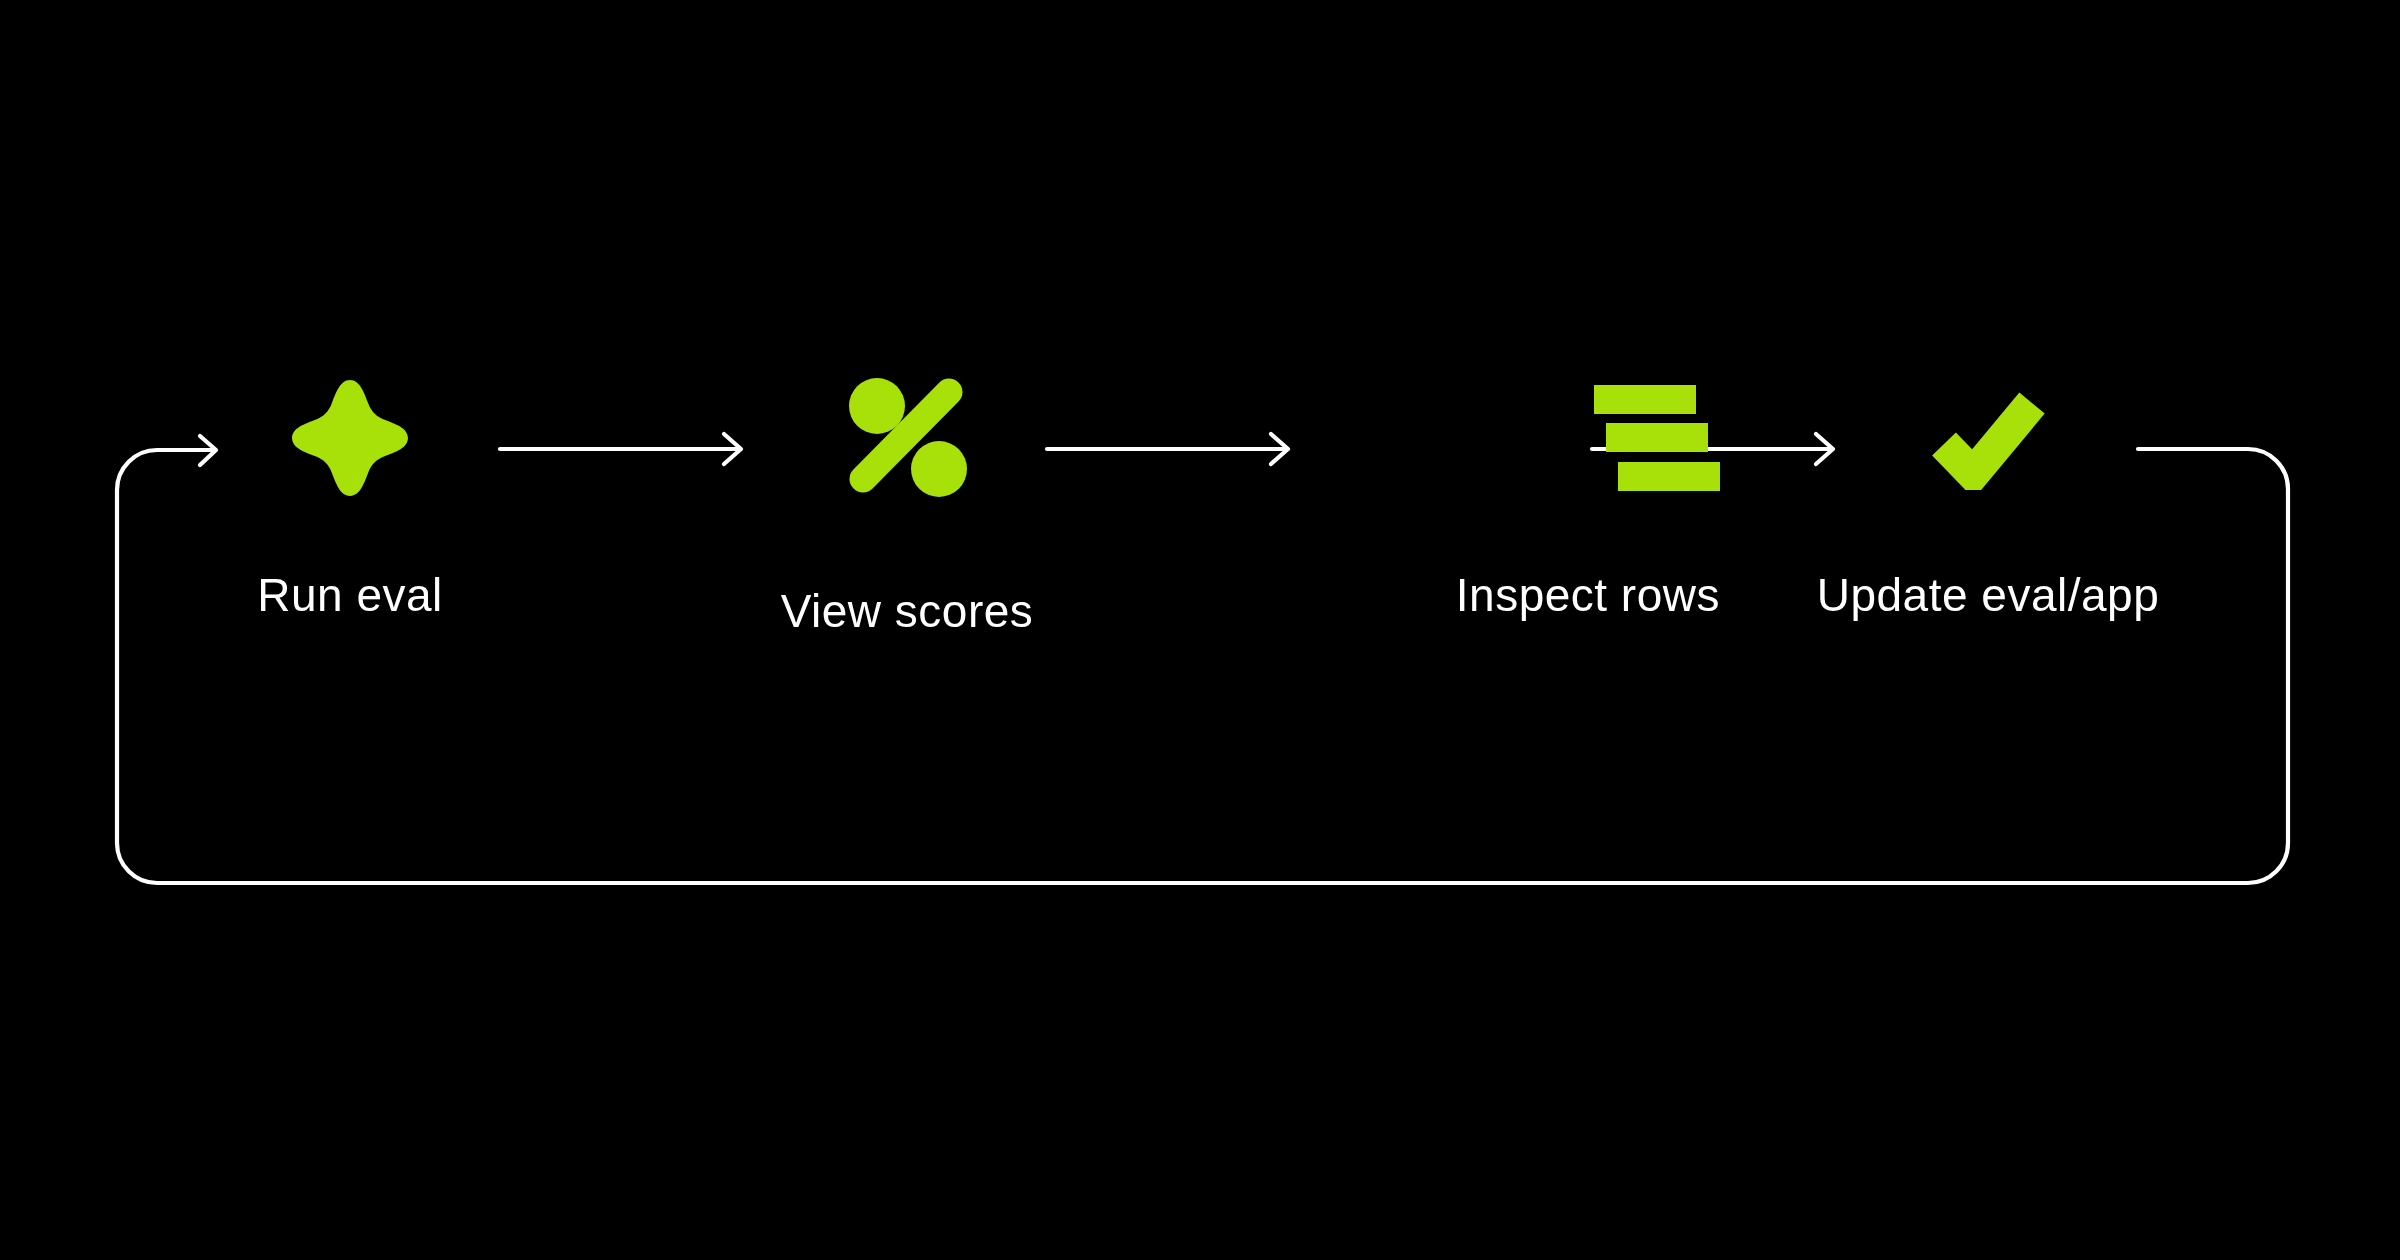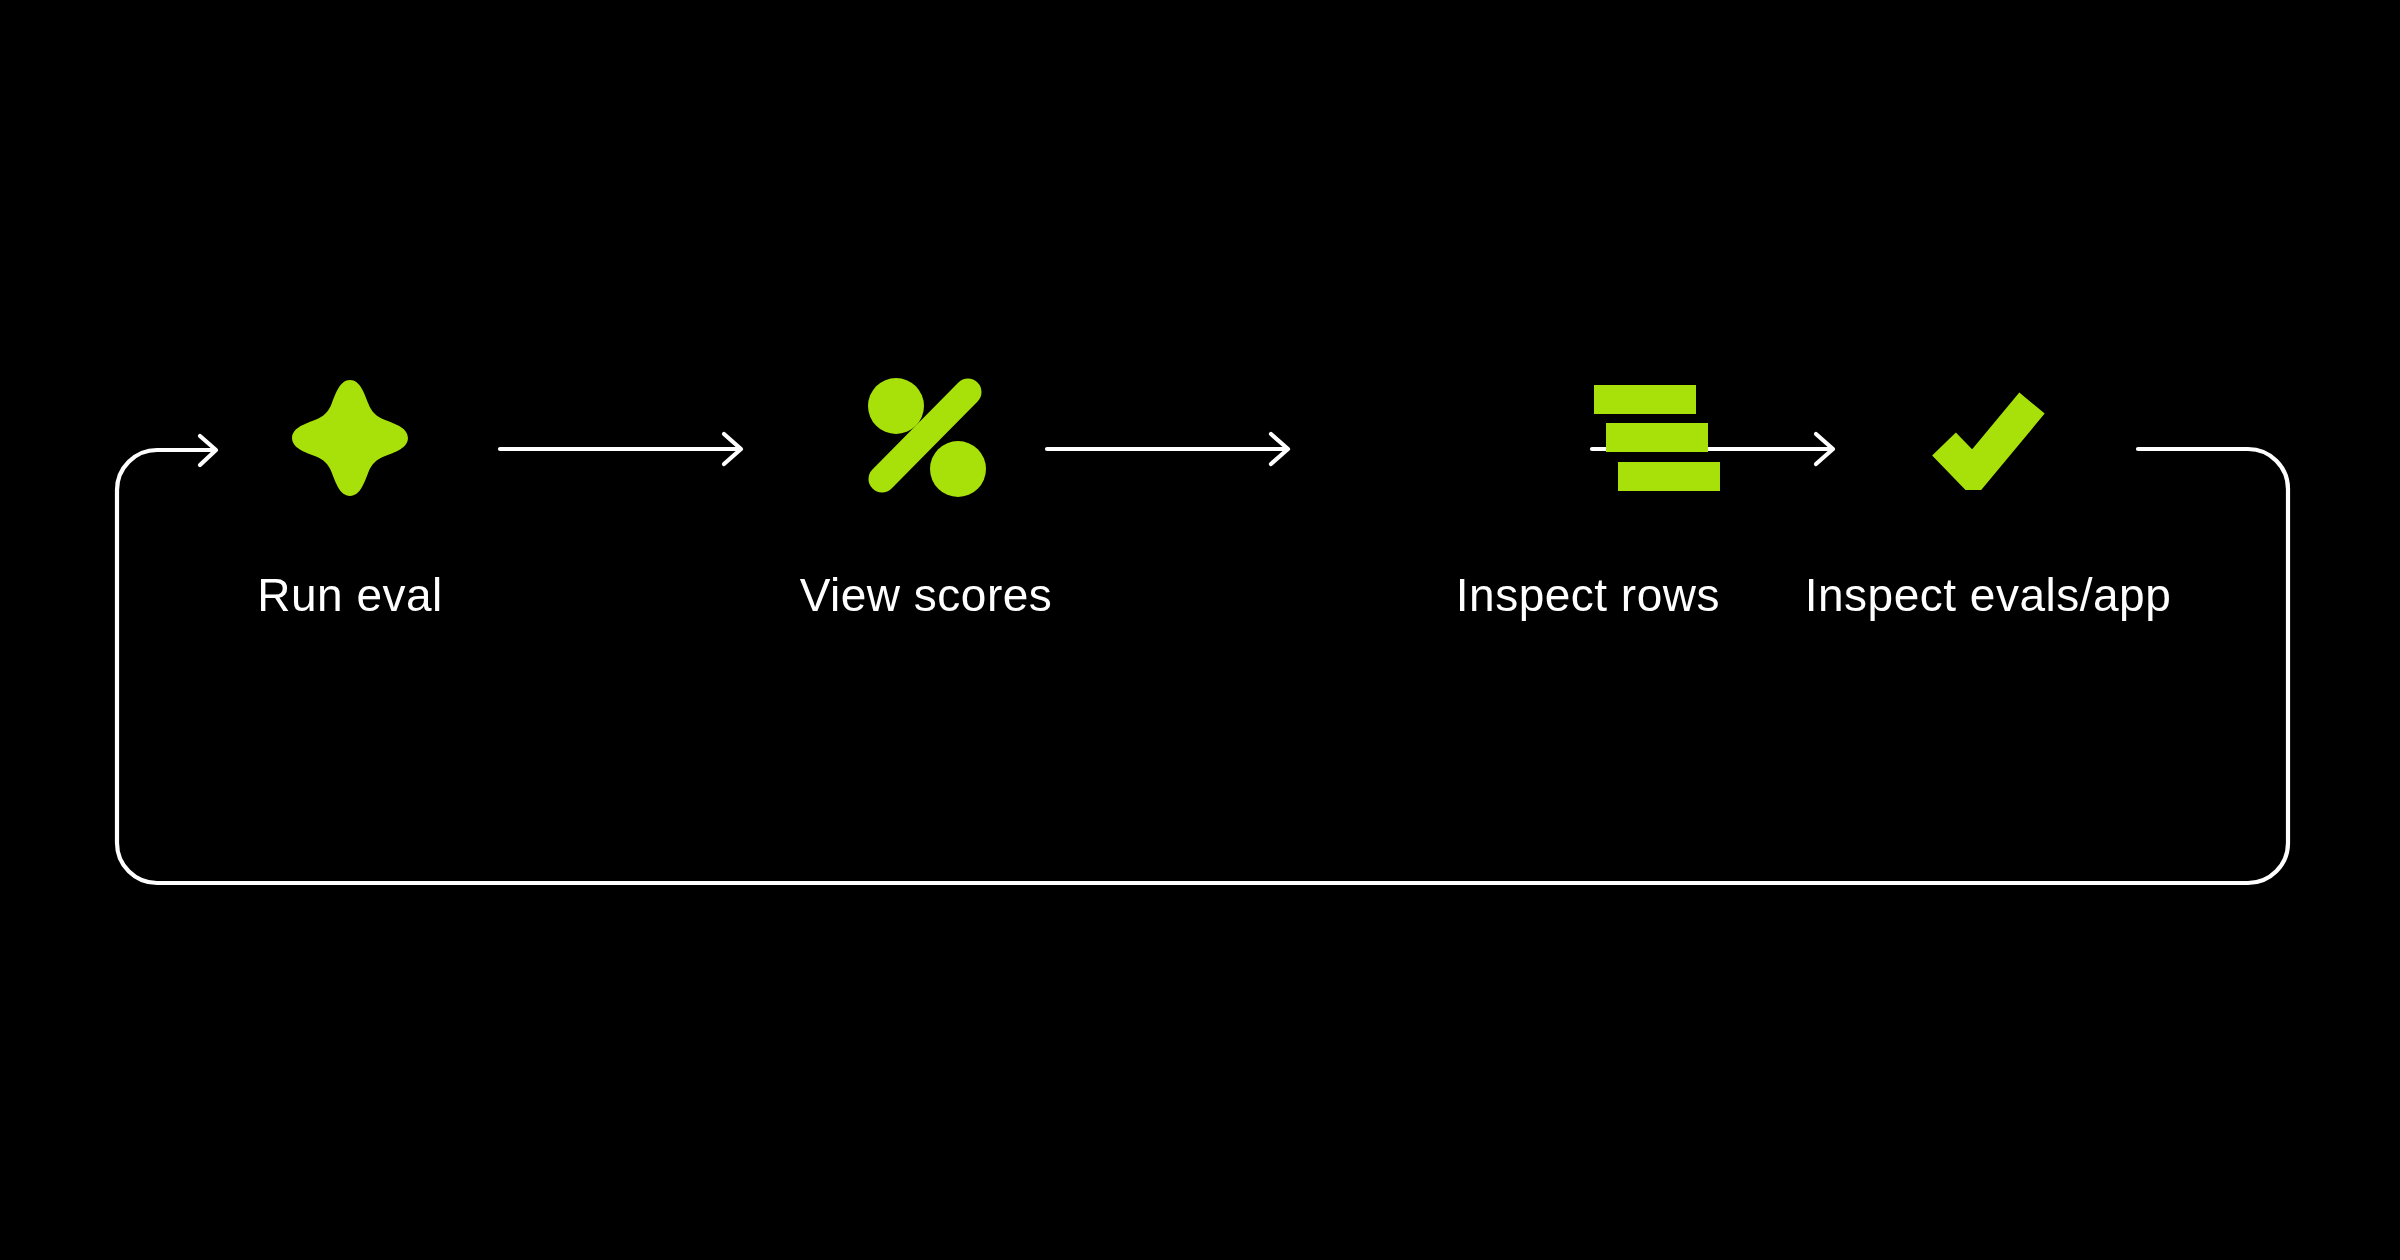--- a/index.html
+++ b/index.html
@@ -97,21 +97,21 @@
         <path class="accent-fill" d="M60,3
           c10,0 14,13 18,23 c3,8 8,13 16,16 c10,4 23,8 23,18
           c0,10 -13,14 -23,18 c-8,3 -13,8 -16,16 c-4,10 -8,23 -18,23
           c-10,0 -14,-13 -18,-23 c-3,-8 -8,-13 -16,-16 C16,74 3,70 3,60
           c0,-10 13,-14 23,-18 c8,-3 13,-8 16,-16 C46,16 50,3 60,3 Z"></path>
       </svg>
     </div>
     <div class="label">Run eval</div>
   </div>
 
-  <div class="step" style="left:646px;">
+  <div class="step" style="left:627px;gap:16px;">
     <div class="icon-box">
       <svg width="122" height="124" viewBox="0 0 122 124">
         <circle class="accent-fill" cx="31" cy="30" r="28"></circle>
         <circle class="accent-fill" cx="93" cy="93" r="28"></circle>
         <line class="accent-stroke" x1="17" y1="103" x2="103" y2="16" stroke-width="27" stroke-linecap="round"></line>
       </svg>
     </div>
     <div class="label">View scores</div>
   </div>
 
@@ -125,16 +125,16 @@
     </div>
     <div class="label">Inspect rows</div>
   </div>
 
   <div class="step" style="left:1708px;">
     <div class="icon-box">
       <svg width="122" height="104" viewBox="0 0 122 104">
         <path class="accent-stroke" d="M17,58 L46,88 L105,17" stroke-width="33" stroke-linecap="butt" stroke-linejoin="miter"></path>
       </svg>
     </div>
-    <div class="label">Inspect evals/app</div>
+    <div class="label">Update eval/app</div>
   </div>
 
 </div>
 
 </body></html>

